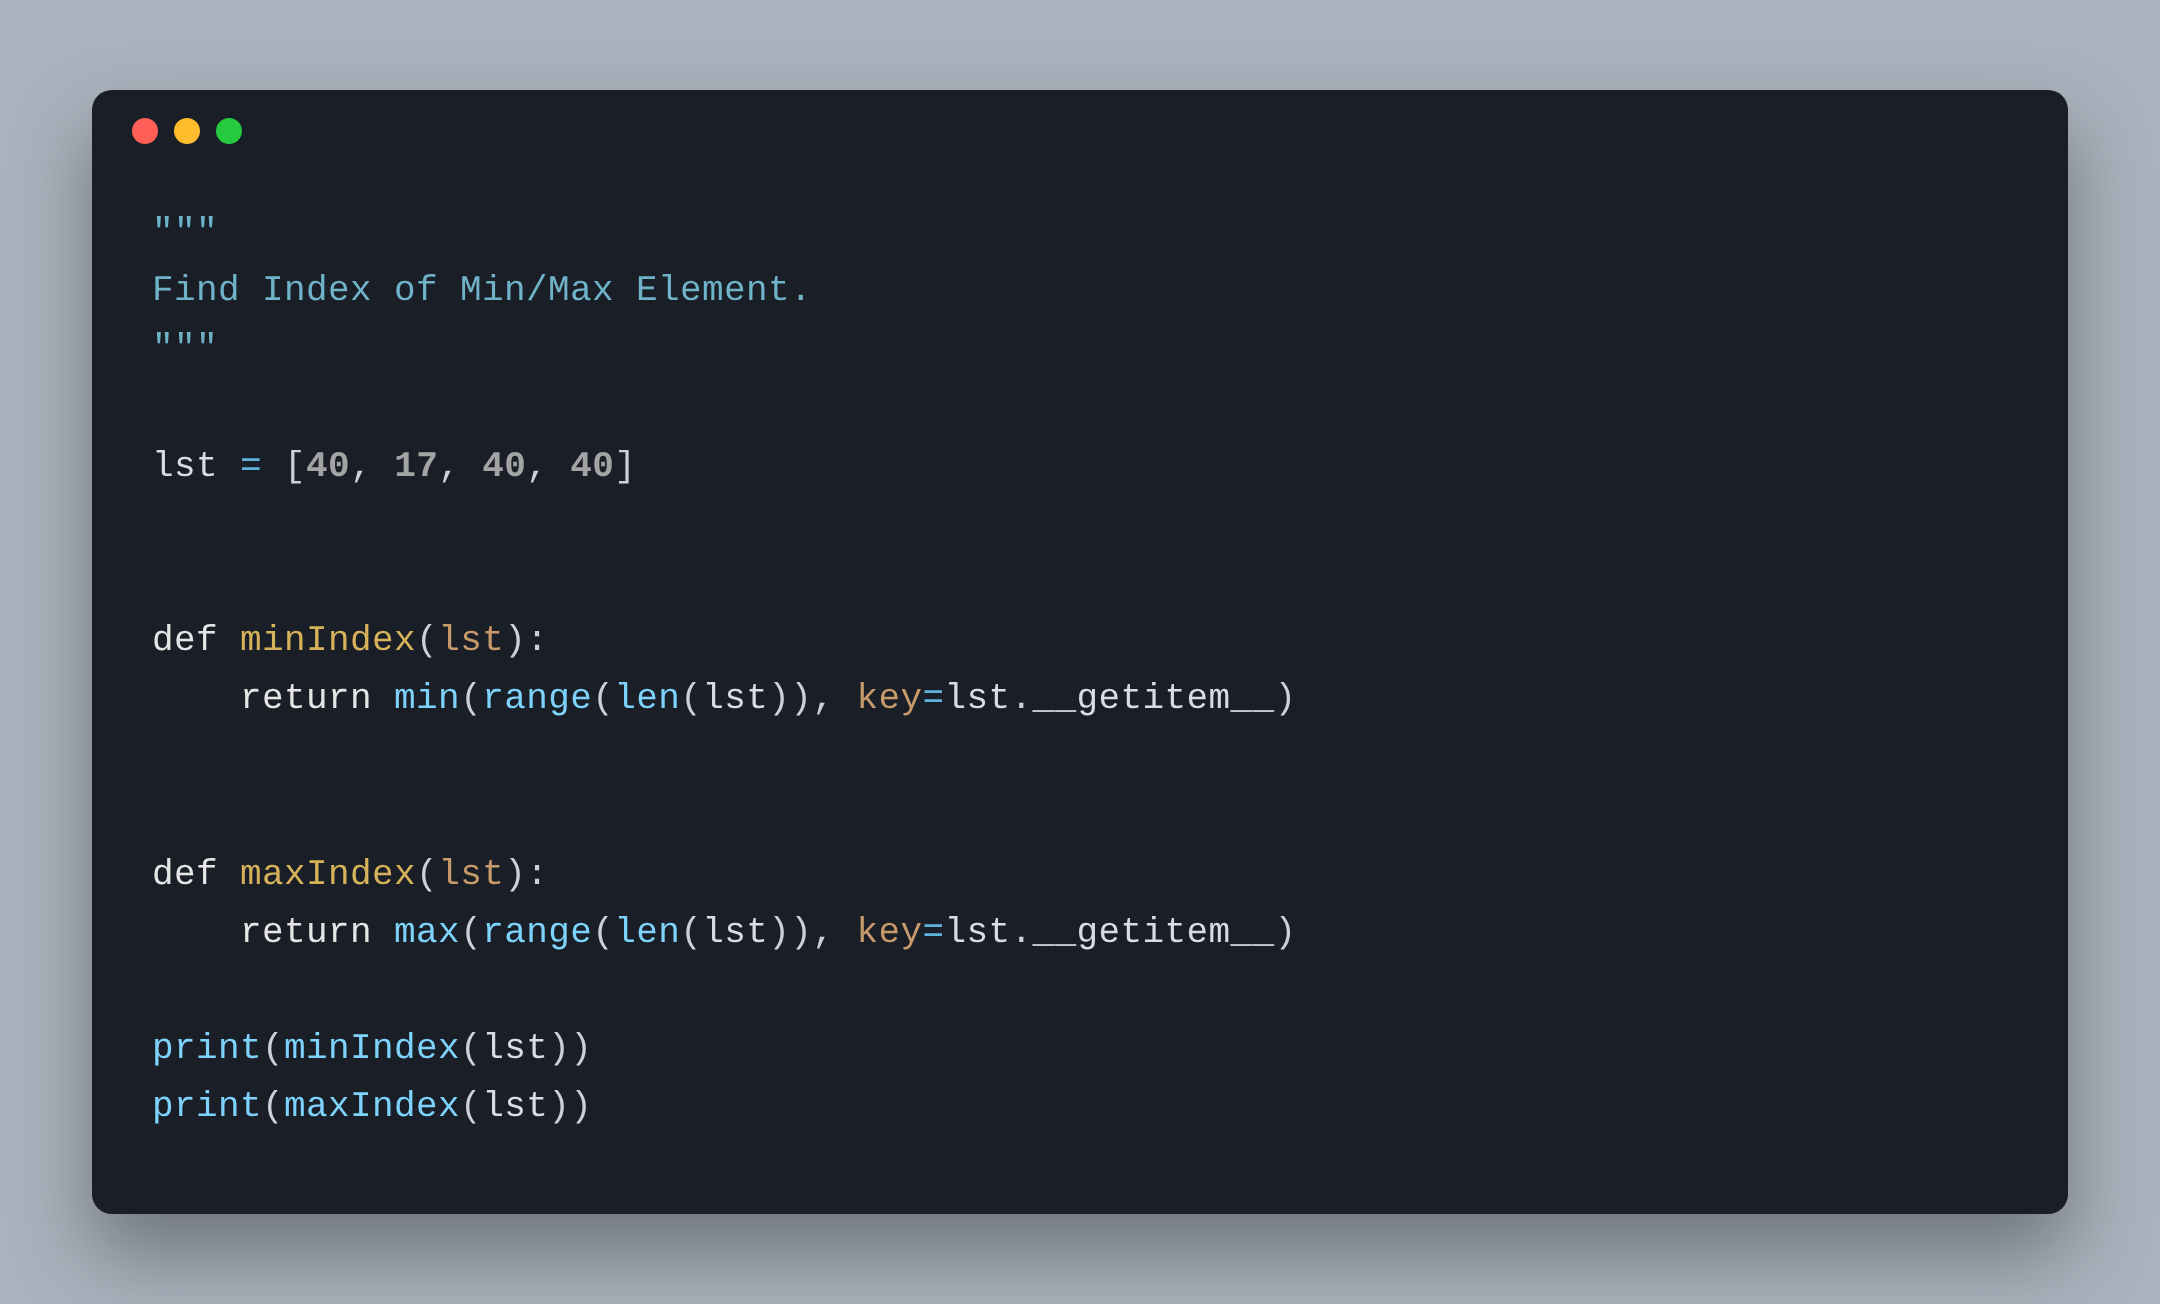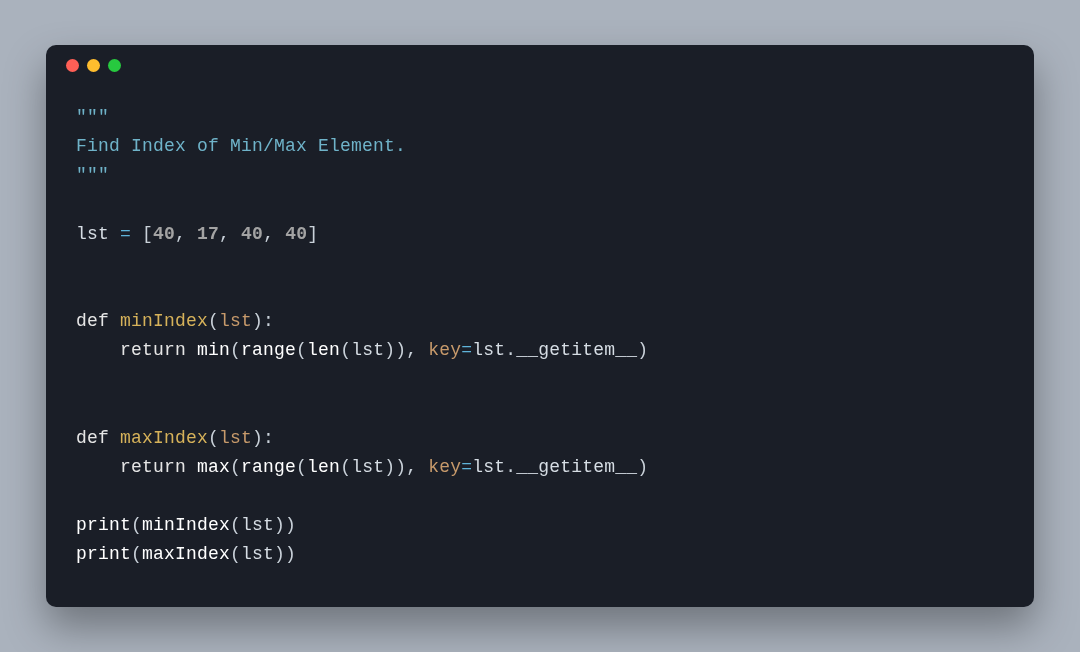--- a/index.html
+++ b/index.html
@@ -46,21 +46,21 @@
     color: #c9d1d9;
     letter-spacing: 0.2px;
   }
   .c-docstr { color: #6fb3c9; }
   .c-ident  { color: #d6dde4; }
   .c-op     { color: #5fb3d9; }
   .c-punct  { color: #c9d1d9; }
   .c-num    { color: #a3a3a3; font-weight: bold; }
   .c-kw     { color: #e5e5e5; }
   .c-def    { color: #d6b25a; }
-  .c-call   { color: #ffffff; }
+  .c-call   { color: #7dd3fc; }
   .c-arg    { color: #c79a6b; }
 </style>
 </head>
 <body>
 
 <div class="window">
   <div class="titlebar">
     <div class="dot red"></div>
     <div class="dot yellow"></div>
     <div class="dot green"></div>

